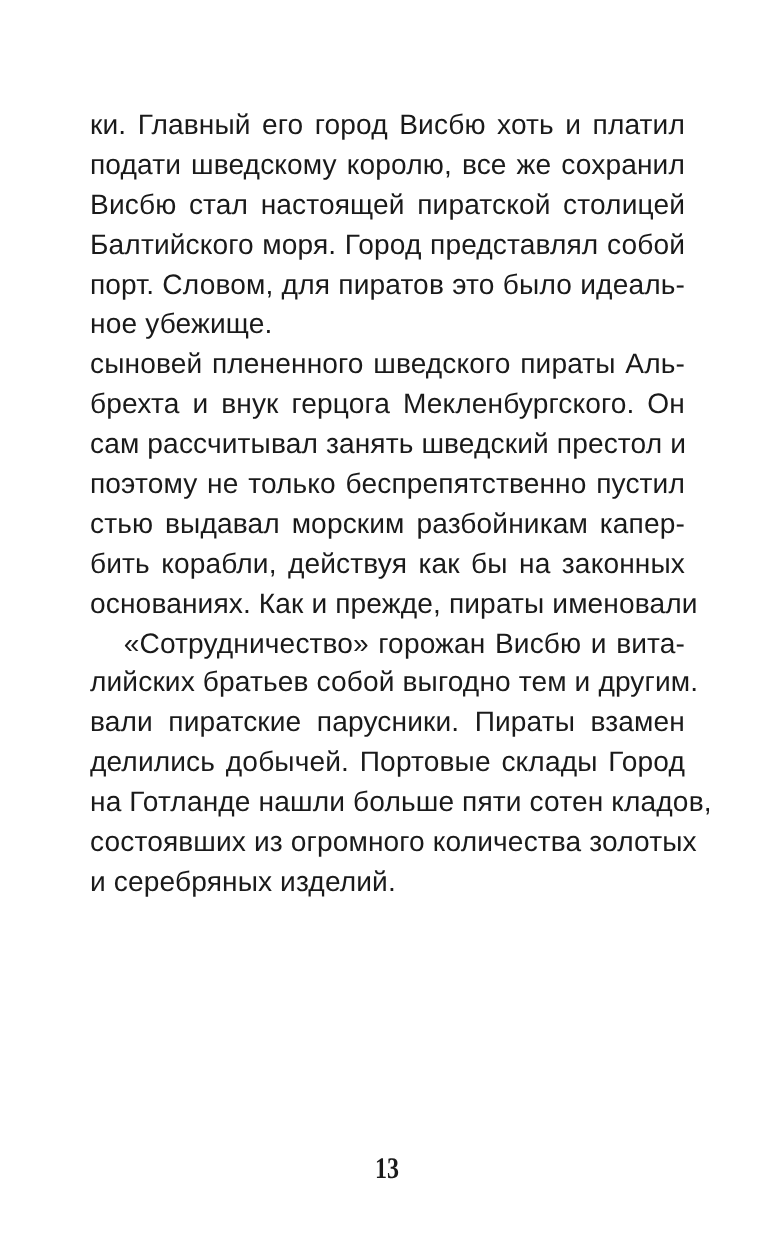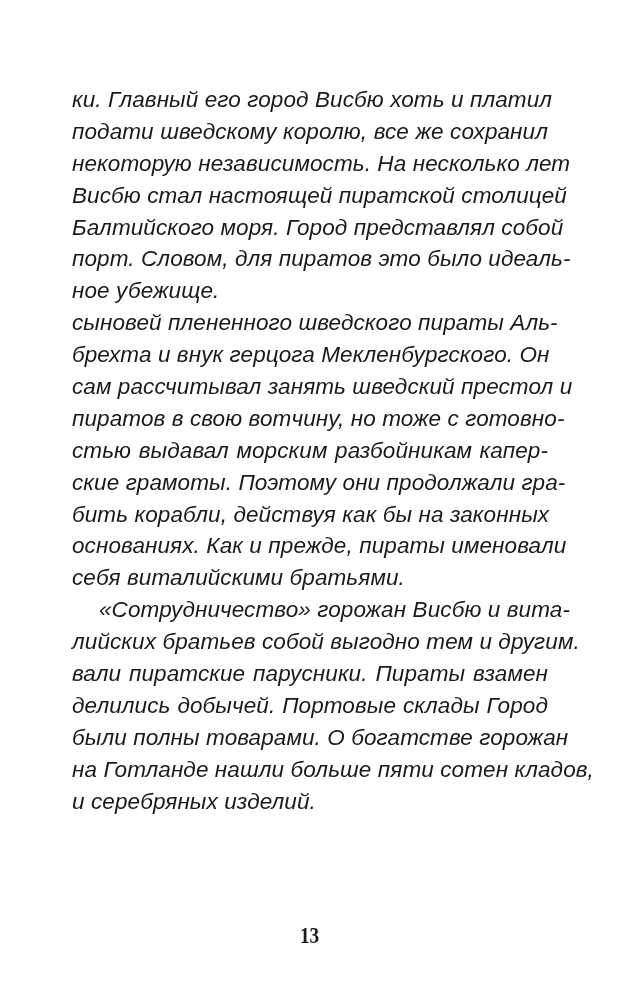--- a/index.html
+++ b/index.html
@@ -3,58 +3,55 @@
 <meta charset="utf-8">
 <style>
   html, body { margin: 0; padding: 0; }
   body {
     width: 619px; height: 1001px; background: #ffffff; position: relative; overflow: hidden;
     font-family: "Liberation Sans", sans-serif; color: #1a1a1a;
   }
   .page { position: absolute; left: 72px; top: 84px; width: 476px; }
   .line {
     font-size: 22.5px; line-height: 31.9px; height: 31.9px; white-space: nowrap;
-    text-align: justify; text-align-last: justify; letter-spacing: 0.1px; font-style: italic;
+    text-align: justify; text-align-last: justify; letter-spacing: 0.1px;
   }
   .line.last { text-align-last: left; }
   .line.indent { padding-left: 27px; }
   .pagenum {
     position: absolute; top: 922px; left: 0; width: 619px; text-align: center;
     font-family: "Liberation Serif", serif; font-weight: bold; font-size: 24px;
     transform: scaleX(0.8);
   }
 </style>
 </head>
 <body>
 
 <div class="page">
   <div>
     <div class="line">ки. Главный его город Висбю хоть и платил</div>
     <div class="line">подати шведскому королю, все же сохранил</div>
-    <div class="line">некоторую независимость. На несколько лет</div>
     <div class="line">Висбю стал настоящей пиратской столицей</div>
     <div class="line">Балтийского моря. Город представлял собой</div>
     <div class="line">порт. Словом, для пиратов это было идеаль-</div>
     <div class="line last">ное убежище.</div>
   </div>
   <div>
     <div class="line">сыновей плененного шведского пираты Аль-</div>
     <div class="line">брехта и внук герцога Мекленбургского. Он</div>
     <div class="line">сам рассчитывал занять шведский престол и</div>
-    <div class="line">пиратов в свою вотчину, но тоже с готовно-</div>
+    <div class="line">поэтому не только беспрепятственно пустил</div>
     <div class="line">стью выдавал морским разбойникам капер-</div>
-    <div class="line">ские грамоты. Поэтому они продолжали гра-</div>
     <div class="line">бить корабли, действуя как бы на законных</div>
     <div class="line">основаниях. Как и прежде, пираты именовали</div>
-    <div class="line last">себя виталийскими братьями.</div>
   </div>
   <div>
     <div class="line indent">«Сотрудничество» горожан Висбю и вита-</div>
     <div class="line">лийских братьев собой выгодно тем и другим.</div>
     <div class="line">вали пиратские парусники. Пираты взамен</div>
     <div class="line">делились добычей. Портовые склады Город</div>
-    <div class="line">были полны товарами. О богатстве горожан</div>
     <div class="line">на Готланде нашли больше пяти сотен кладов,</div>
+    <div class="line">состоявших из огромного количества золотых</div>
     <div class="line last">и серебряных изделий.</div>
   </div>
 </div>
 
 <div class="pagenum">13</div>
 
 </body></html>

